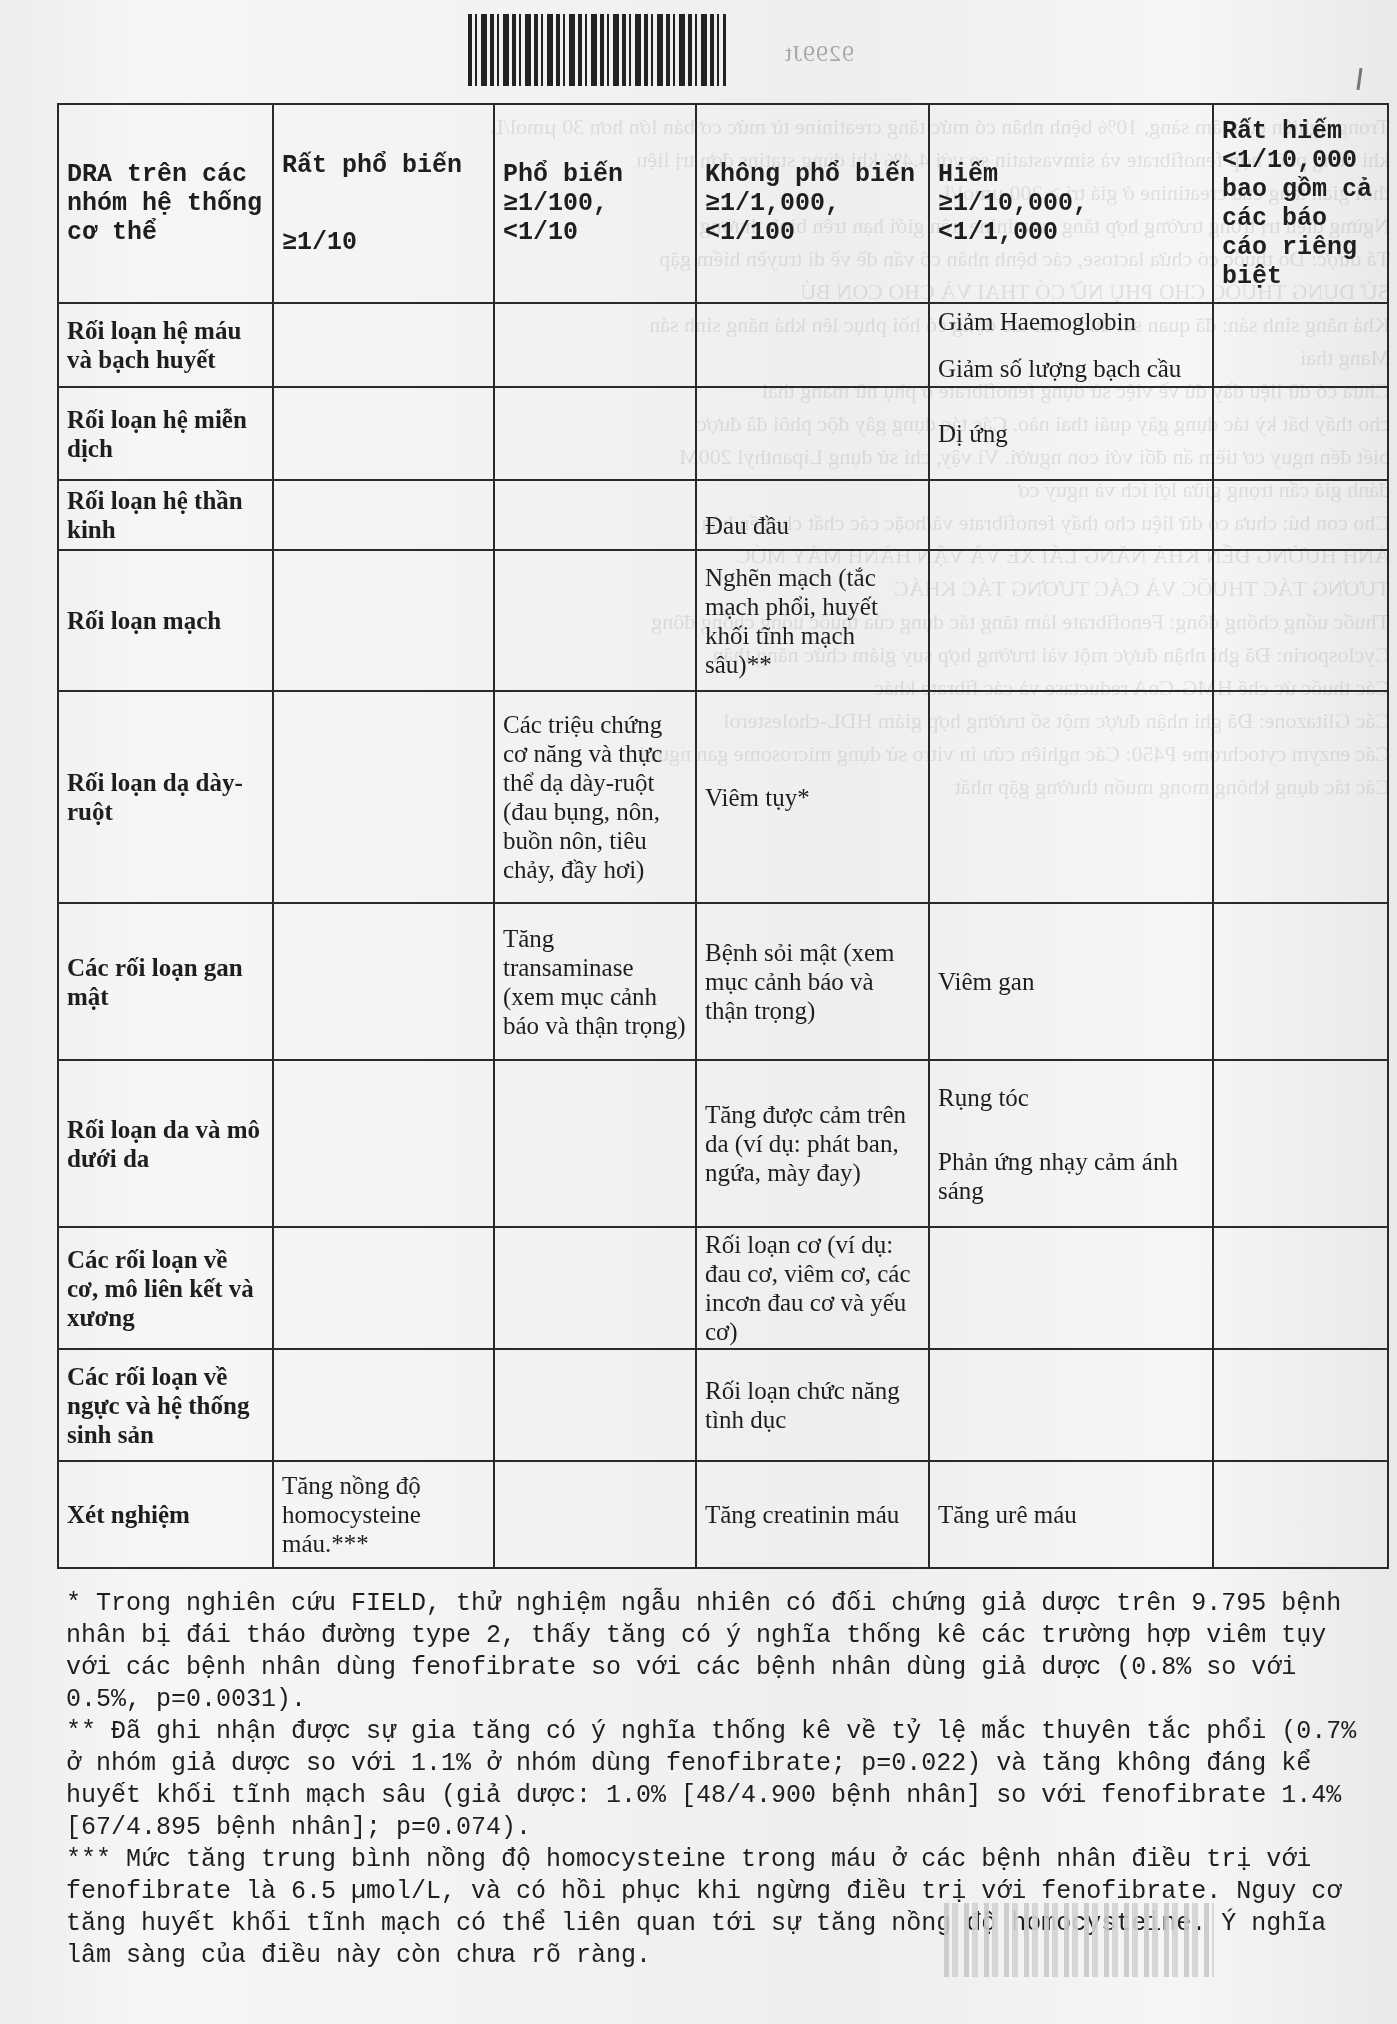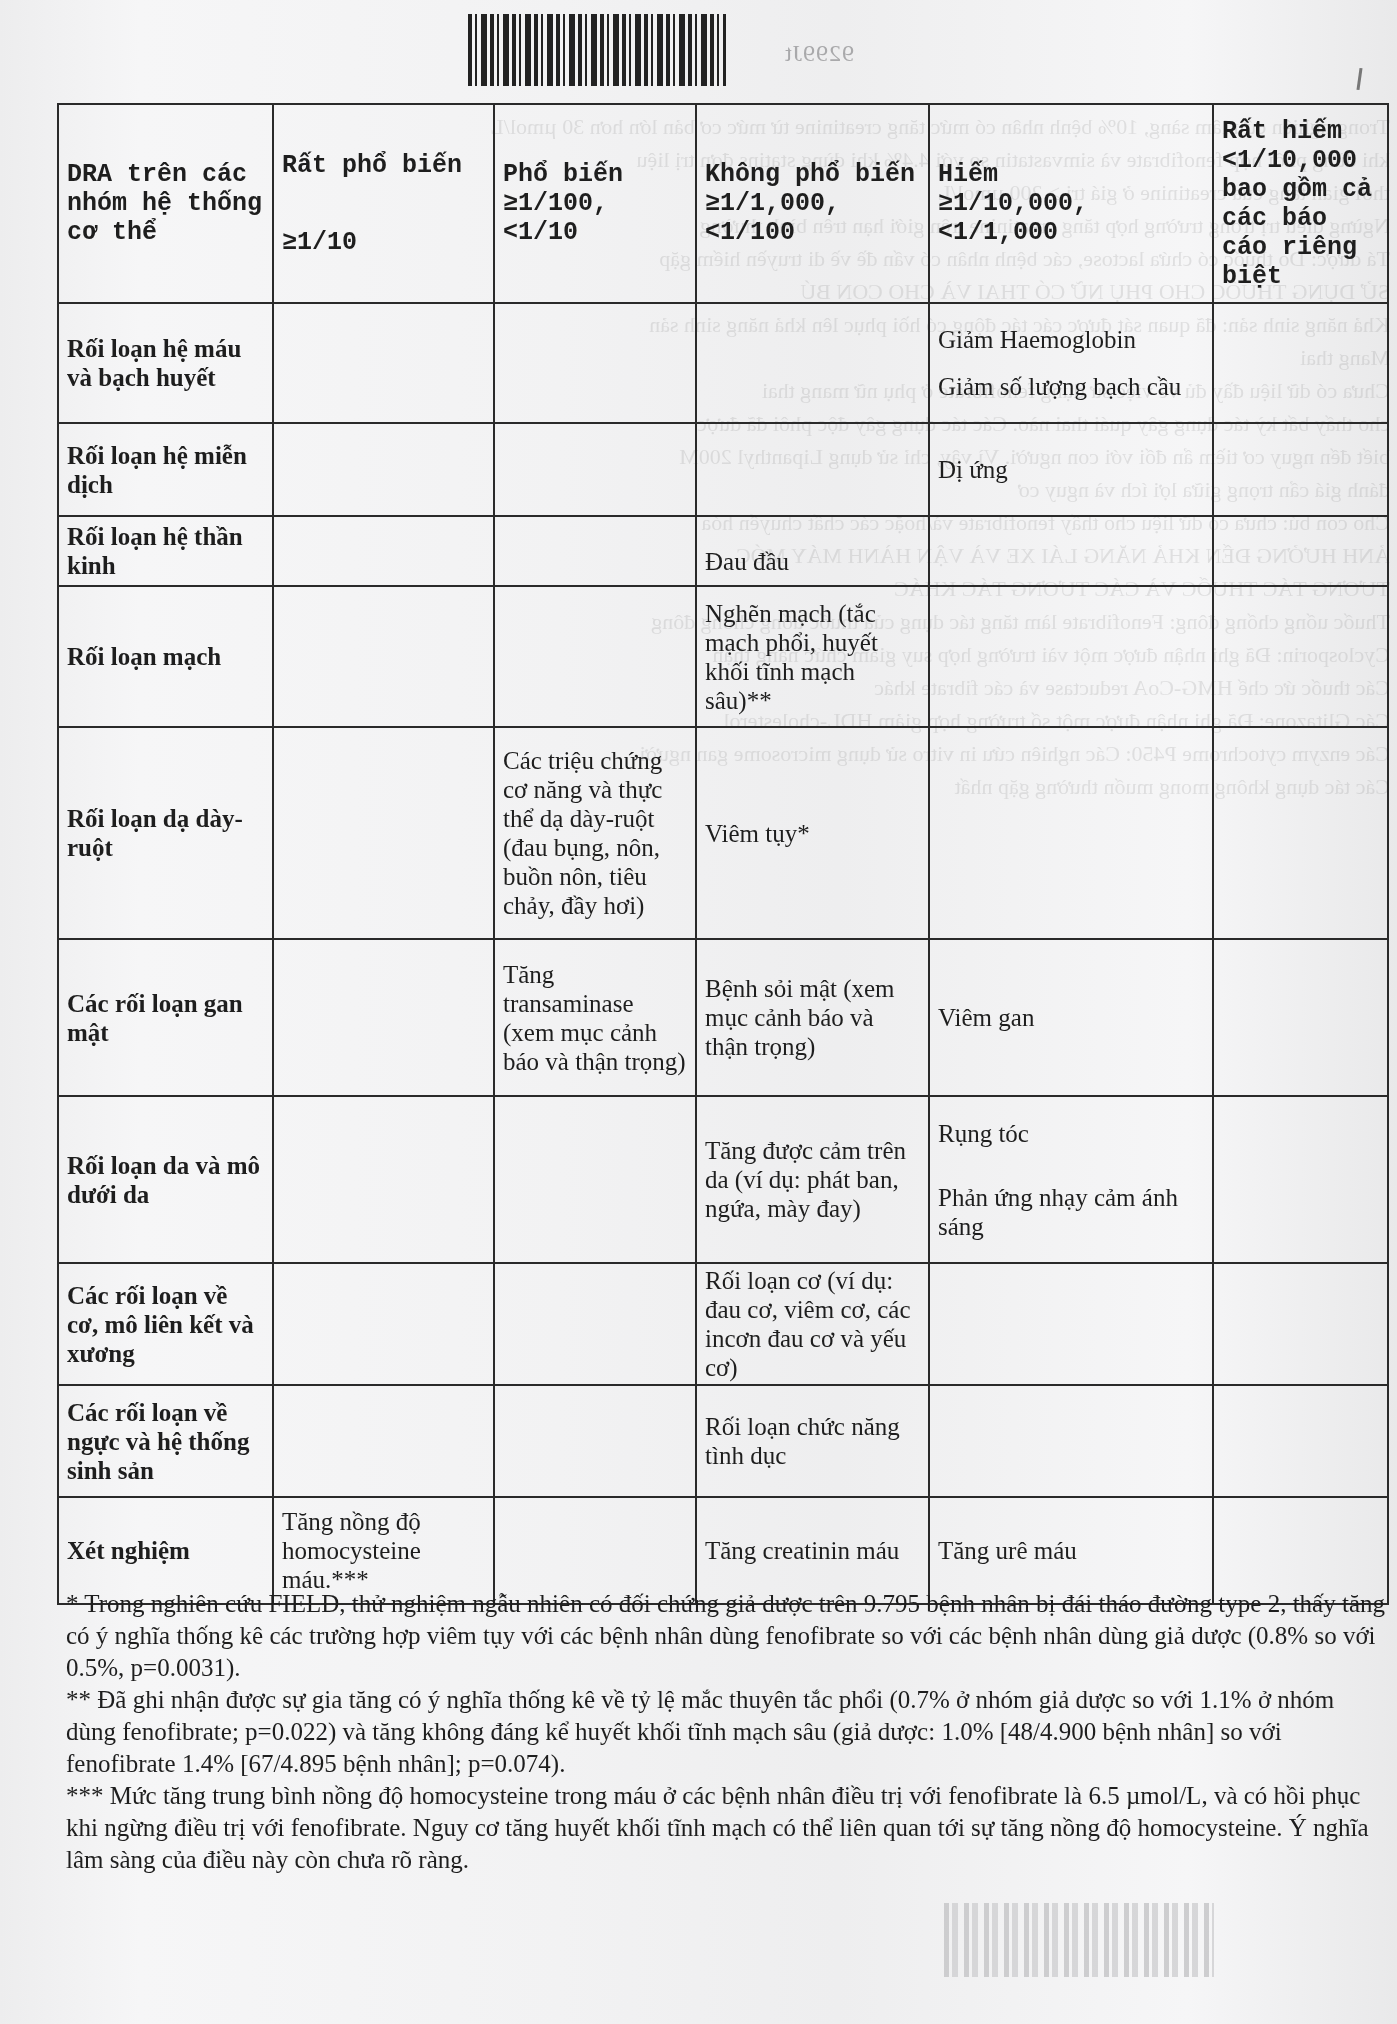--- a/index.html
+++ b/index.html
@@ -43,21 +43,21 @@
     font-size: 25px; line-height: 29px;
     text-align: left;
   }
   th { font-weight: bold; font-family: Liberation Mono, monospace; }
   td.cat { font-weight: bold; }
   .stack p { margin: 0; }
   .stack p + p { margin-top: 18px; }
   .gap-lg p + p { margin-top: 35px; }
   .footnotes {
     position: absolute; left: 66px; top: 1588px; width: 1320px;
-    font-size: 25px; line-height: 32px;
+    font-size: 25px; line-height: 32px; font-family: Liberation Mono, monospace;
   }
   .footnotes p { margin: 0; }
   .tick { position: absolute; left: 1358px; top: 68px; width: 3px; height: 22px; background: #777; transform: rotate(8deg); }
 </style>
 </head>
 <body>
 
 <div class="page">
 
   <div class="bleed">
@@ -115,21 +115,21 @@
       <th>
         <div>Hiếm</div>
         <div>≥1/10,000, &lt;1/1,000</div>
       </th>
       <th>
         <div>Rất hiếm</div>
         <div>&lt;1/10,000 bao gồm cả các báo cáo riêng biệt</div>
       </th>
     </tr>
 
-    <tr style="height:120px">
+    <tr style="height:84px">
       <td class="cat">Rối loạn hệ máu và bạch huyết</td>
       <td></td>
       <td></td>
       <td></td>
       <td class="stack">
         <p>Giảm Haemoglobin</p>
         <p>Giảm số lượng bạch cầu</p>
       </td>
       <td></td>
     </tr>

